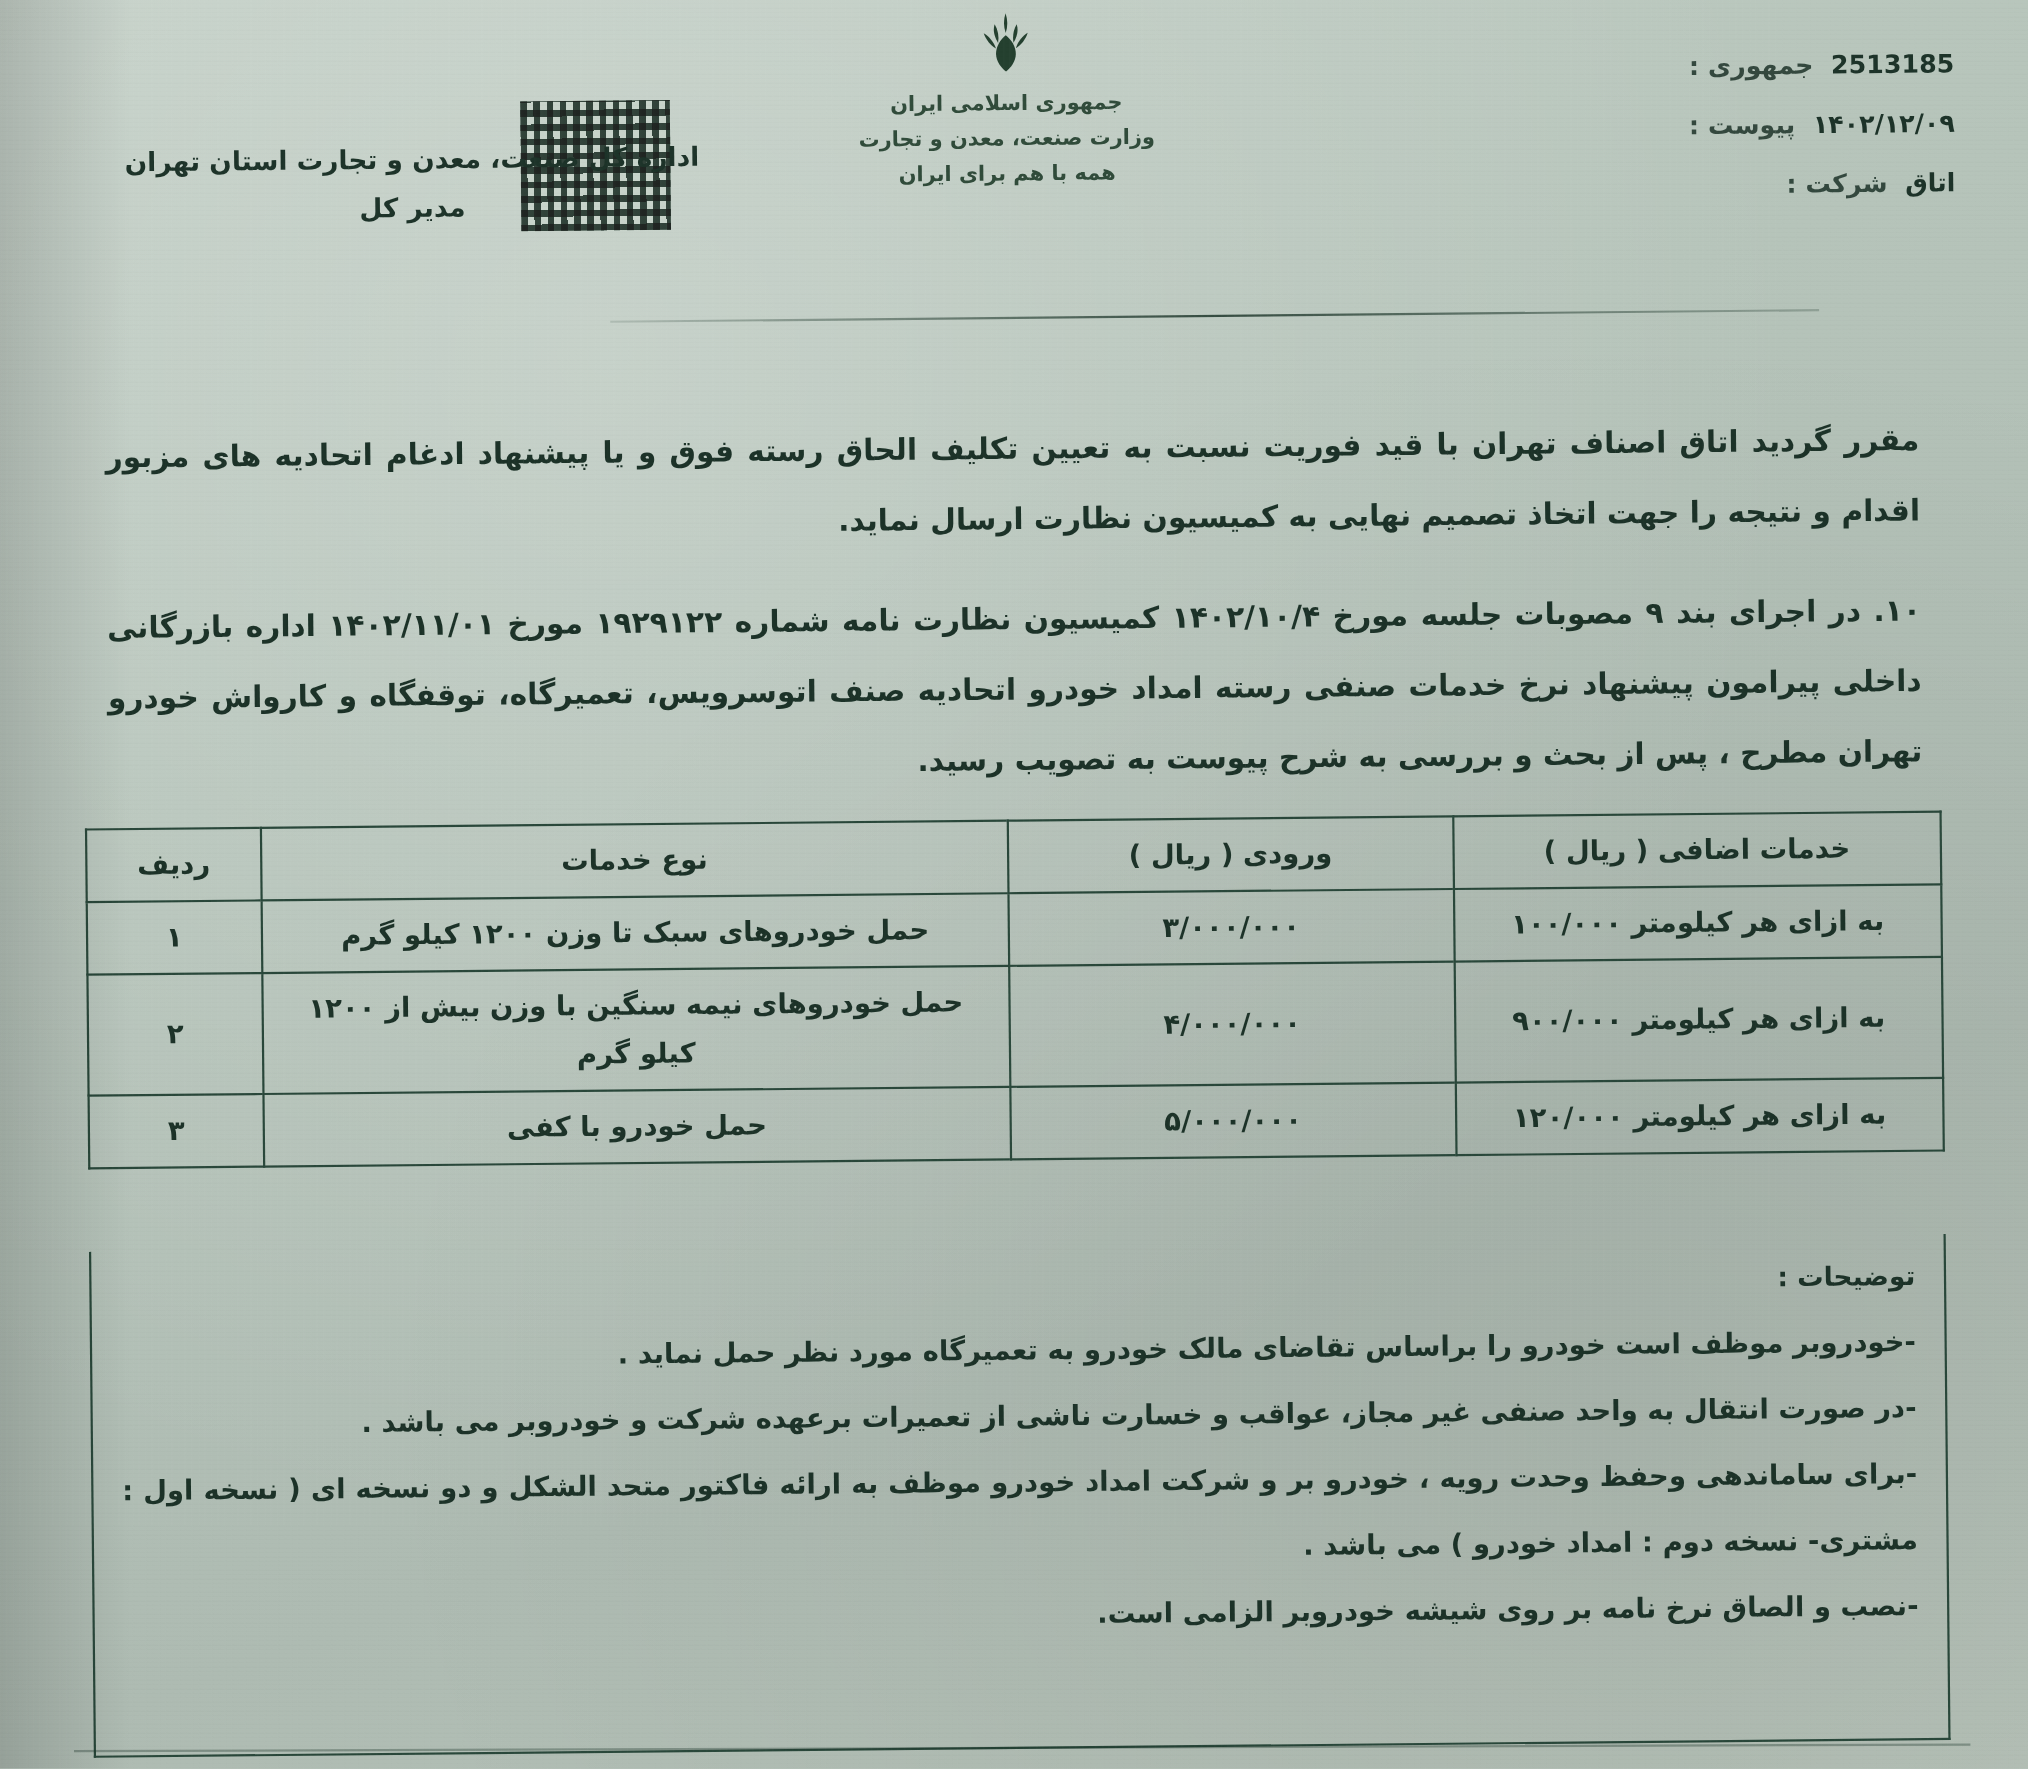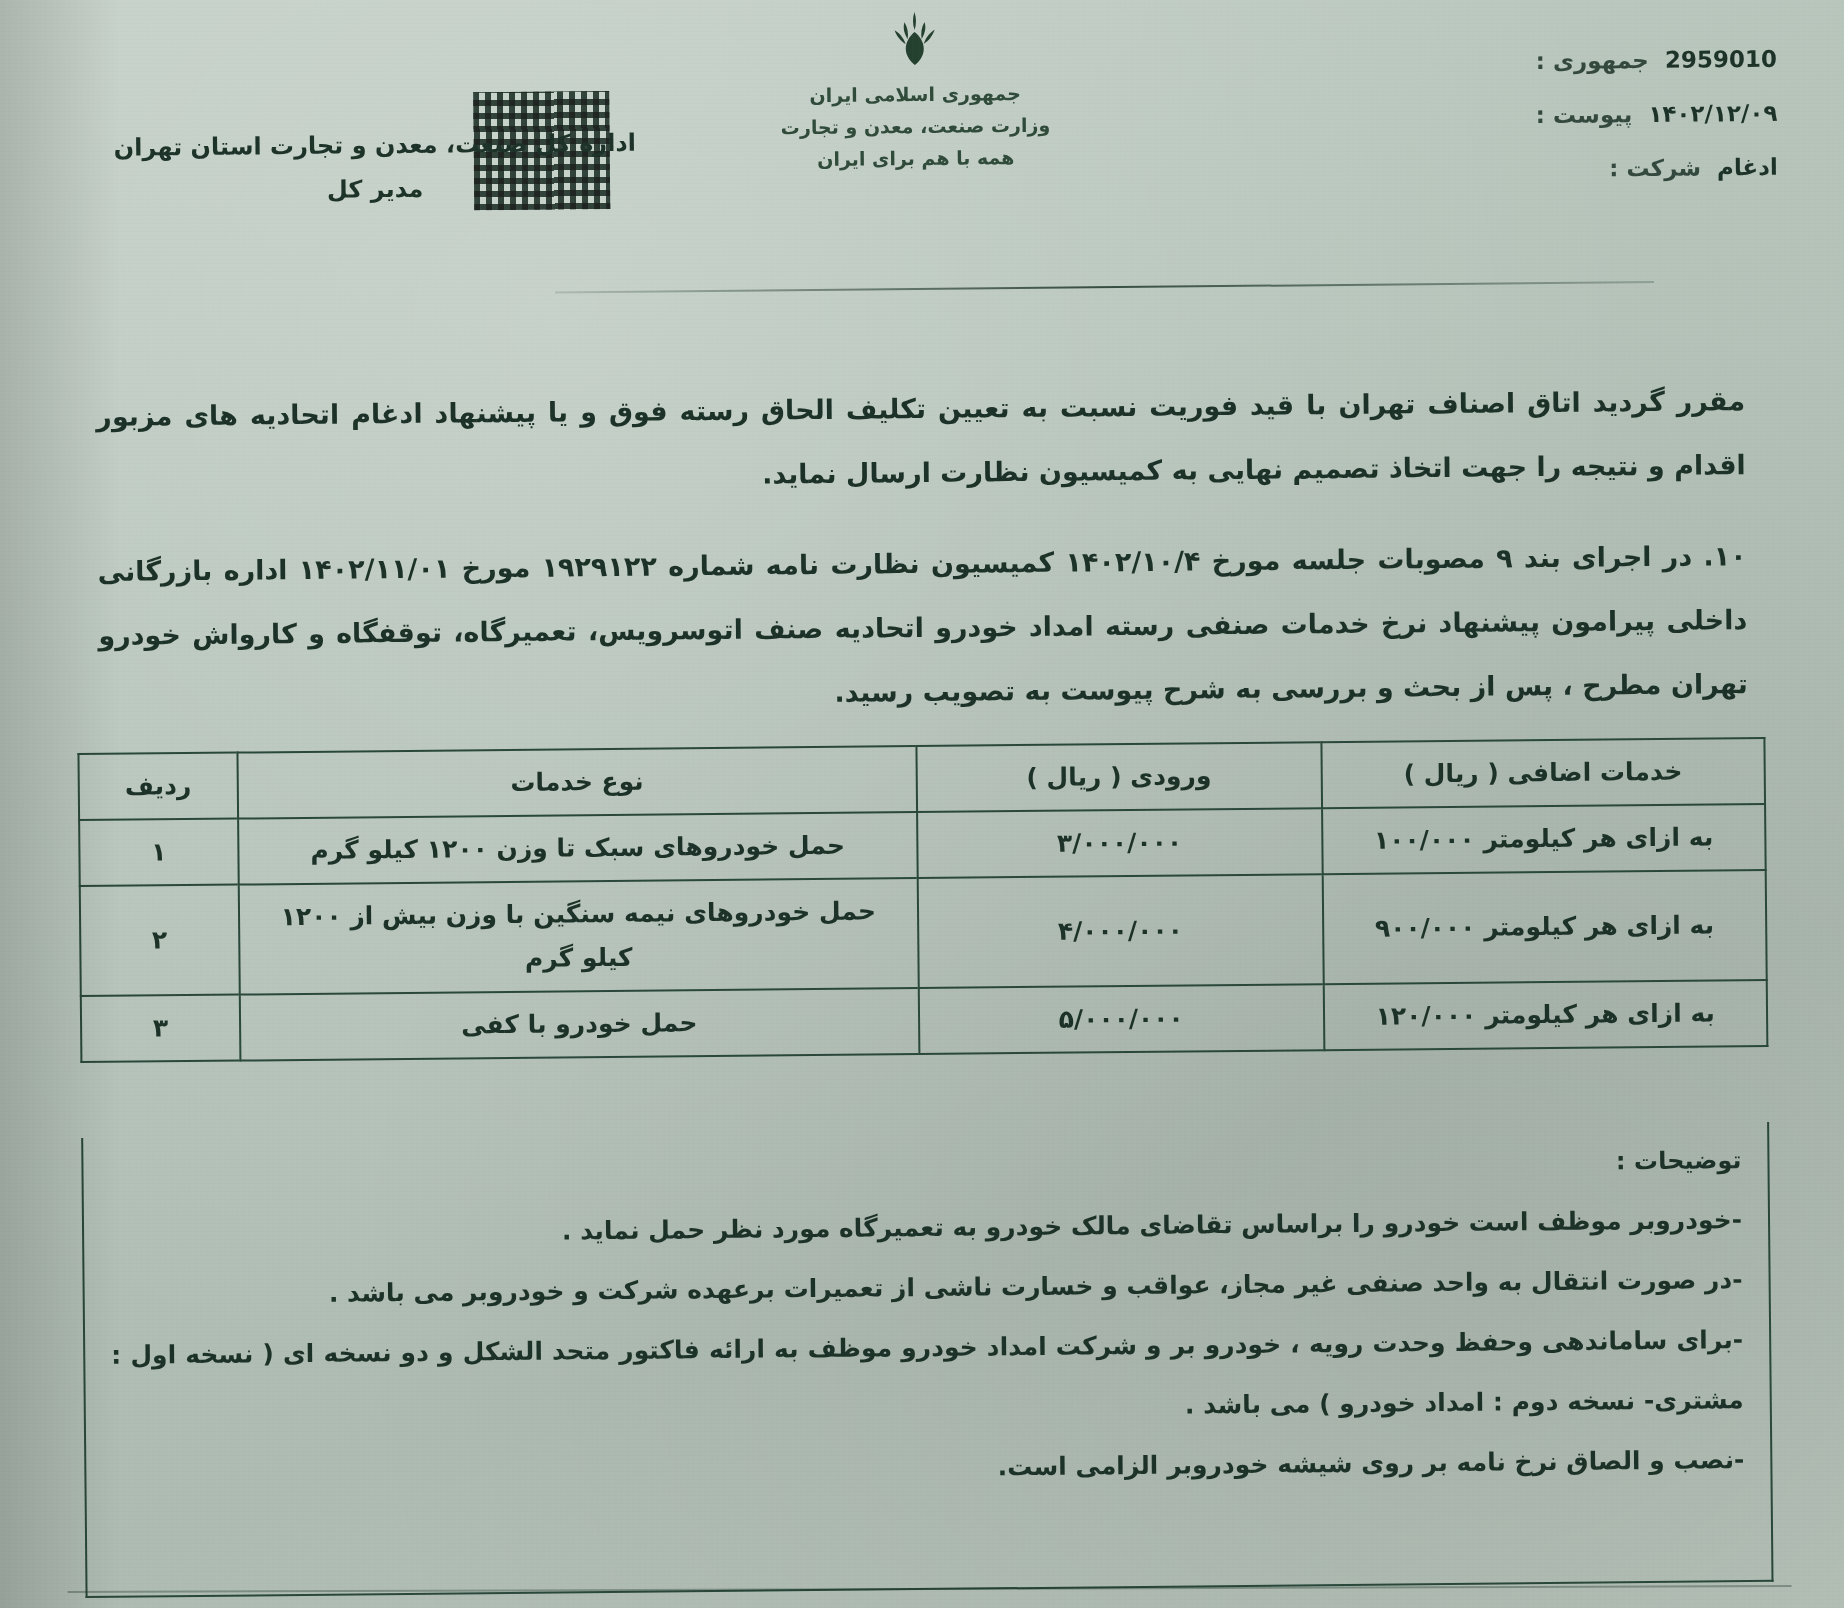--- a/index.html
+++ b/index.html
@@ -192,29 +192,29 @@
   }
 </style>
 </head>
 <body>
 
 <div class="page">
   <div class="skew">
 
     <div class="hdr-right">
       <div class="row">
-        <span class="val">2959010</span>
+        <span class="val">2513185</span>
         <span class="lbl">جمهوری :</span>
       </div>
       <div class="row">
         <span class="val">۱۴۰۲/۱۲/۰۹</span>
         <span class="lbl">پیوست :</span>
       </div>
       <div class="row">
-        <span class="val">ادغام</span>
+        <span class="val">اتاق</span>
         <span class="lbl">شرکت :</span>
       </div>
     </div>
 
     <div class="emblem">
       <svg viewBox="0 0 64 62" width="64" height="62" aria-hidden="true">
         <g fill="#24402f">
           <path d="M32 4c2 6 2 12 0 18-2-6-2-12 0-18z"></path>
           <path d="M22 14c3 5 4 11 3 17-3-5-5-11-3-17z"></path>
           <path d="M42 14c2 6 0 12-3 17-1-6 0-12 3-17z"></path>

